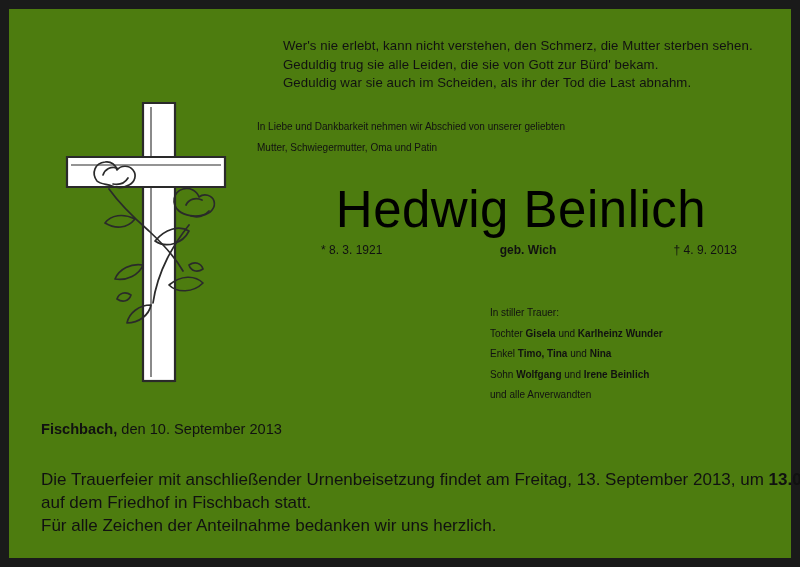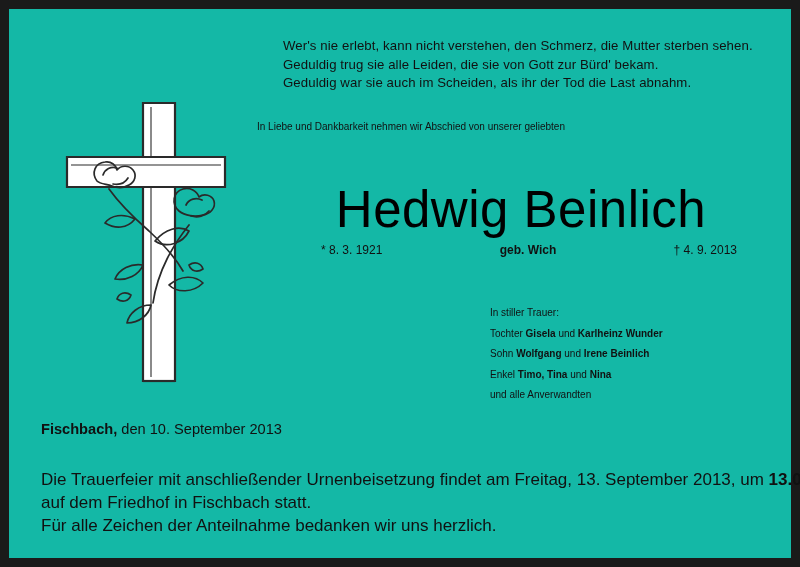--- a/index.html
+++ b/index.html
@@ -19,21 +19,21 @@
     width: 800px;
     height: 567px;
     box-sizing: border-box;
     background: #ffffff;
     border: 9px solid #1a1a1a;
   }
   .inner {
     position: relative;
     width: 100%;
     height: 100%;
-    background: #14b8a6;
+    background: #4d7c0f;
   }
 
   
   .art {
     position: absolute;
     left: 30px;
     top: 80px;
     width: 200px;
     height: 300px;
   }
@@ -171,35 +171,36 @@
     </div>
 
     <div class="verse">
       <div>Wer's nie erlebt, kann nicht verstehen, den Schmerz, die Mutter sterben sehen.</div>
       <div>Geduldig trug sie alle Leiden, die sie von Gott zur Bürd' bekam.</div>
       <div>Geduldig war sie auch im Scheiden, als ihr der Tod die Last abnahm.</div>
     </div>
 
     <div class="intro">
       <div>In Liebe und Dankbarkeit nehmen wir Abschied von unserer geliebten</div>
+      <div>Mutter, Schwiegermutter, Oma und Patin</div>
     </div>
 
     <div class="name">Hedwig Beinlich</div>
 
     <div class="dates">
       <span>* 8. 3. 1921</span>
       <span class="mid">geb. Wich</span>
       <span>† 4. 9. 2013</span>
     </div>
 
     <div class="mourners">
       <div>In stiller Trauer:</div>
       <div><span>Tochter </span><b>Gisela</b><span> und </span><b>Karlheinz Wunder</b></div>
+      <div><span>Enkel </span><b>Timo, Tina</b><span> und </span><b>Nina</b></div>
       <div><span>Sohn </span><b>Wolfgang</b><span> und </span><b>Irene Beinlich</b></div>
-      <div><span>Enkel </span><b>Timo, Tina</b><span> und </span><b>Nina</b></div>
       <div>und alle Anverwandten</div>
     </div>
 
     <div class="placeline">
       <b>Fischbach,</b><span> den 10. September 2013</span>
     </div>
 
     <div class="footer">
       <div><span>Die Trauerfeier mit anschließender Urnenbeisetzung findet am Freitag, 13. September 2013, um </span><b>13.00 Uhr</b></div>
       <div>auf dem Friedhof in Fischbach statt.</div>

